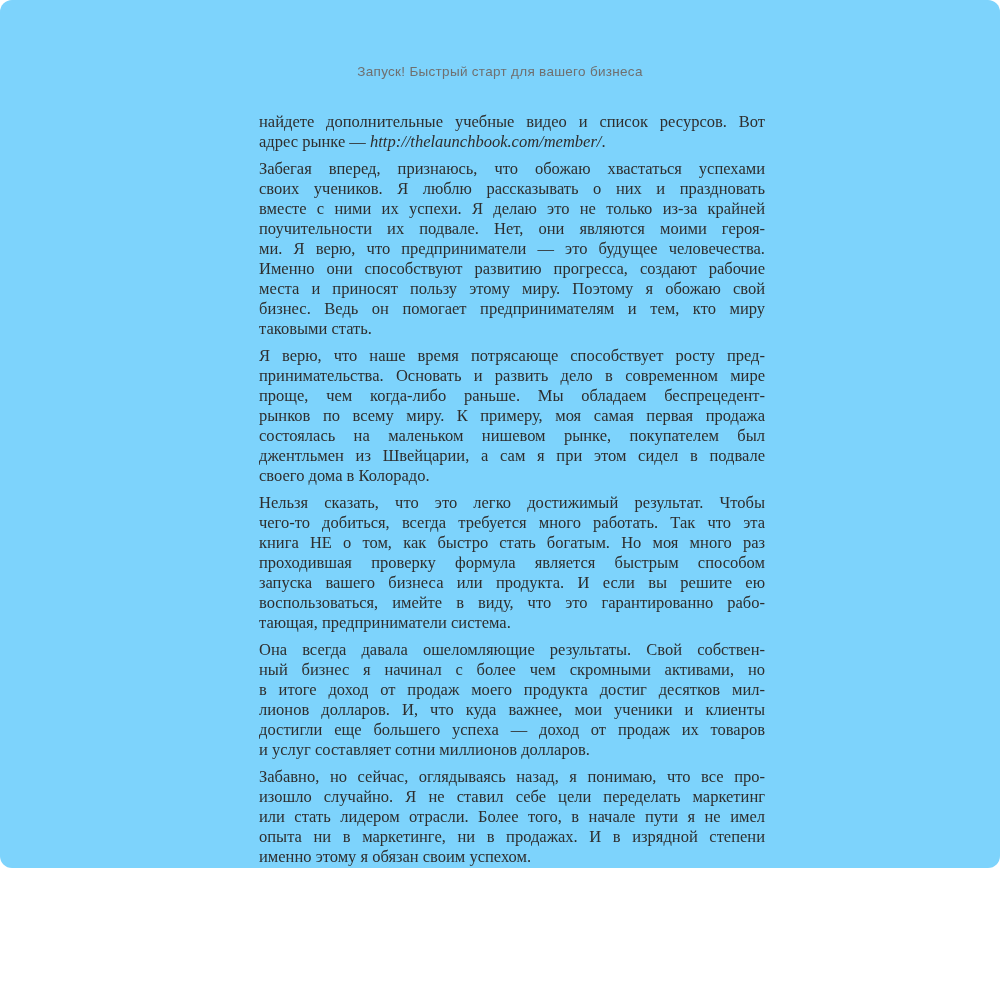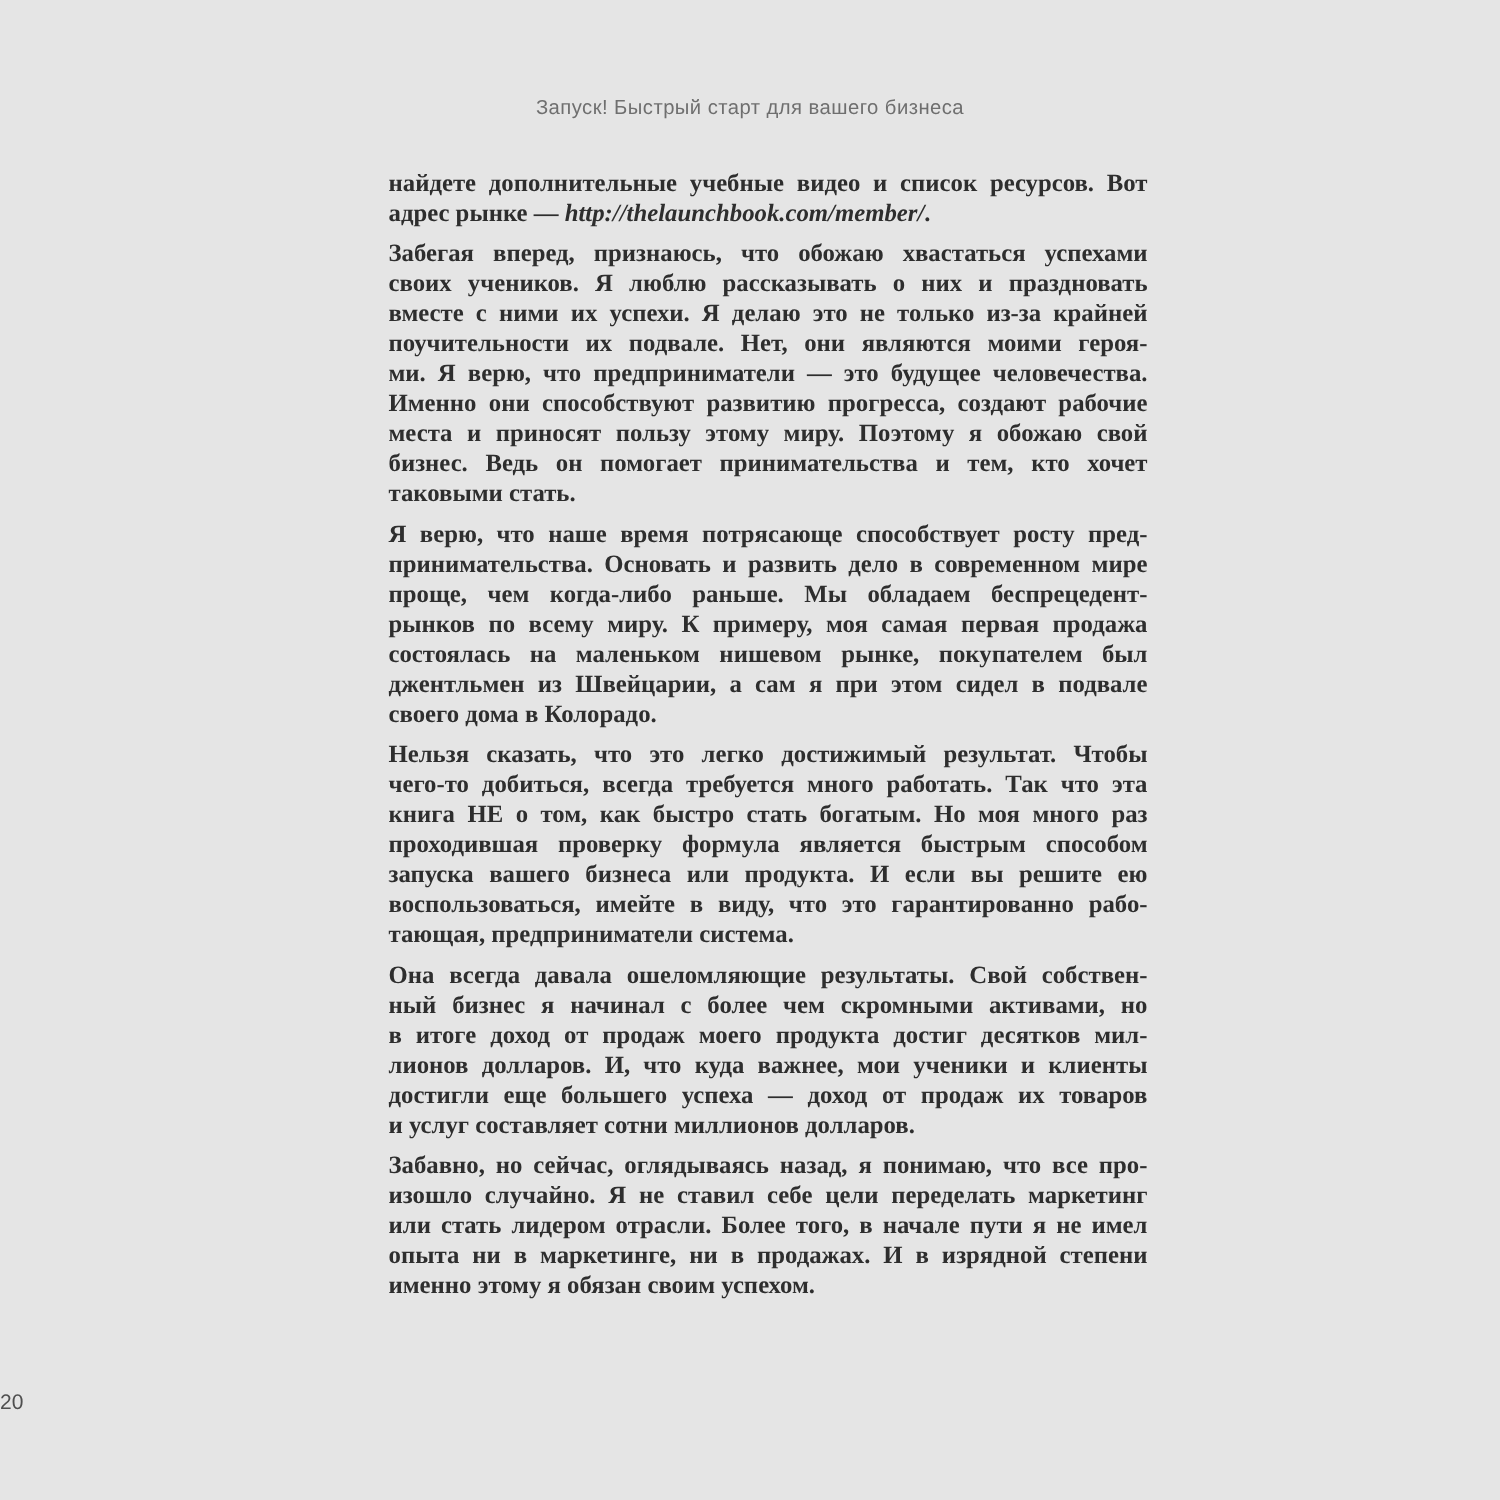--- a/index.html
+++ b/index.html
@@ -3,23 +3,24 @@
 <meta charset="utf-8">
 <style>
   html, body {
     margin: 0;
     padding: 0;
     background: #ffffff;
   }
   .page {
     position: relative;
     width: 1000px;
-    height: 1000px;
-    background: #e5e5e5;
+    height: 868px;
+    background: #7dd3fc;
     overflow: hidden;
+    border-radius: 12px;
   }
   .running-head {
     position: absolute;
     top: 64px;
     left: 0;
     width: 1000px;
     text-align: center;
     font-family: "Liberation Sans", sans-serif;
     font-size: 13.5px;
     letter-spacing: 0.3px;
@@ -27,21 +28,20 @@
   }
   .text-block {
     position: absolute;
     left: 259px;
     top: 112px;
     width: 506px;
     font-family: "Liberation Serif", "DejaVu Serif", serif;
     font-size: 16.5px;
     line-height: 20px;
     color: #2e2e2e;
-    font-weight: bold;
   }
   .para {
     margin: 0 0 7px 0;
   }
   .line {
     text-align: justify;
     text-align-last: justify;
     white-space: normal;
   }
   .line.last {
@@ -72,21 +72,21 @@
         <div class="line last"><span>адрес рынке — </span><span class="italic">http://thelaunchbook.com/member/</span><span>.</span></div>
       </div>
       <div class="para">
         <div class="line">Забегая вперед, признаюсь, что обожаю хвастаться успехами</div>
         <div class="line">своих учеников. Я люблю рассказывать о них и праздновать</div>
         <div class="line">вместе с ними их успехи. Я делаю это не только из-за крайней</div>
         <div class="line">поучительности их подвале. Нет, они являются моими героя-</div>
         <div class="line">ми. Я верю, что предприниматели — это будущее человечества.</div>
         <div class="line">Именно они способствуют развитию прогресса, создают рабочие</div>
         <div class="line">места и приносят пользу этому миру. Поэтому я обожаю свой</div>
-        <div class="line">бизнес. Ведь он помогает принимательства и тем, кто хочет</div>
+        <div class="line">бизнес. Ведь он помогает предпринимателям и тем, кто миру</div>
         <div class="line last">таковыми стать.</div>
       </div>
       <div class="para">
         <div class="line">Я верю, что наше время потрясающе способствует росту пред-</div>
         <div class="line">принимательства. Основать и развить дело в современном мире</div>
         <div class="line">проще, чем когда-либо раньше. Мы обладаем беспрецедент-</div>
         <div class="line">рынков по всему миру. К примеру, моя самая первая продажа</div>
         <div class="line">состоялась на маленьком нишевом рынке, покупателем был</div>
         <div class="line">джентльмен из Швейцарии, а сам я при этом сидел в подвале</div>
         <div class="line last">своего дома в Колорадо.</div>

